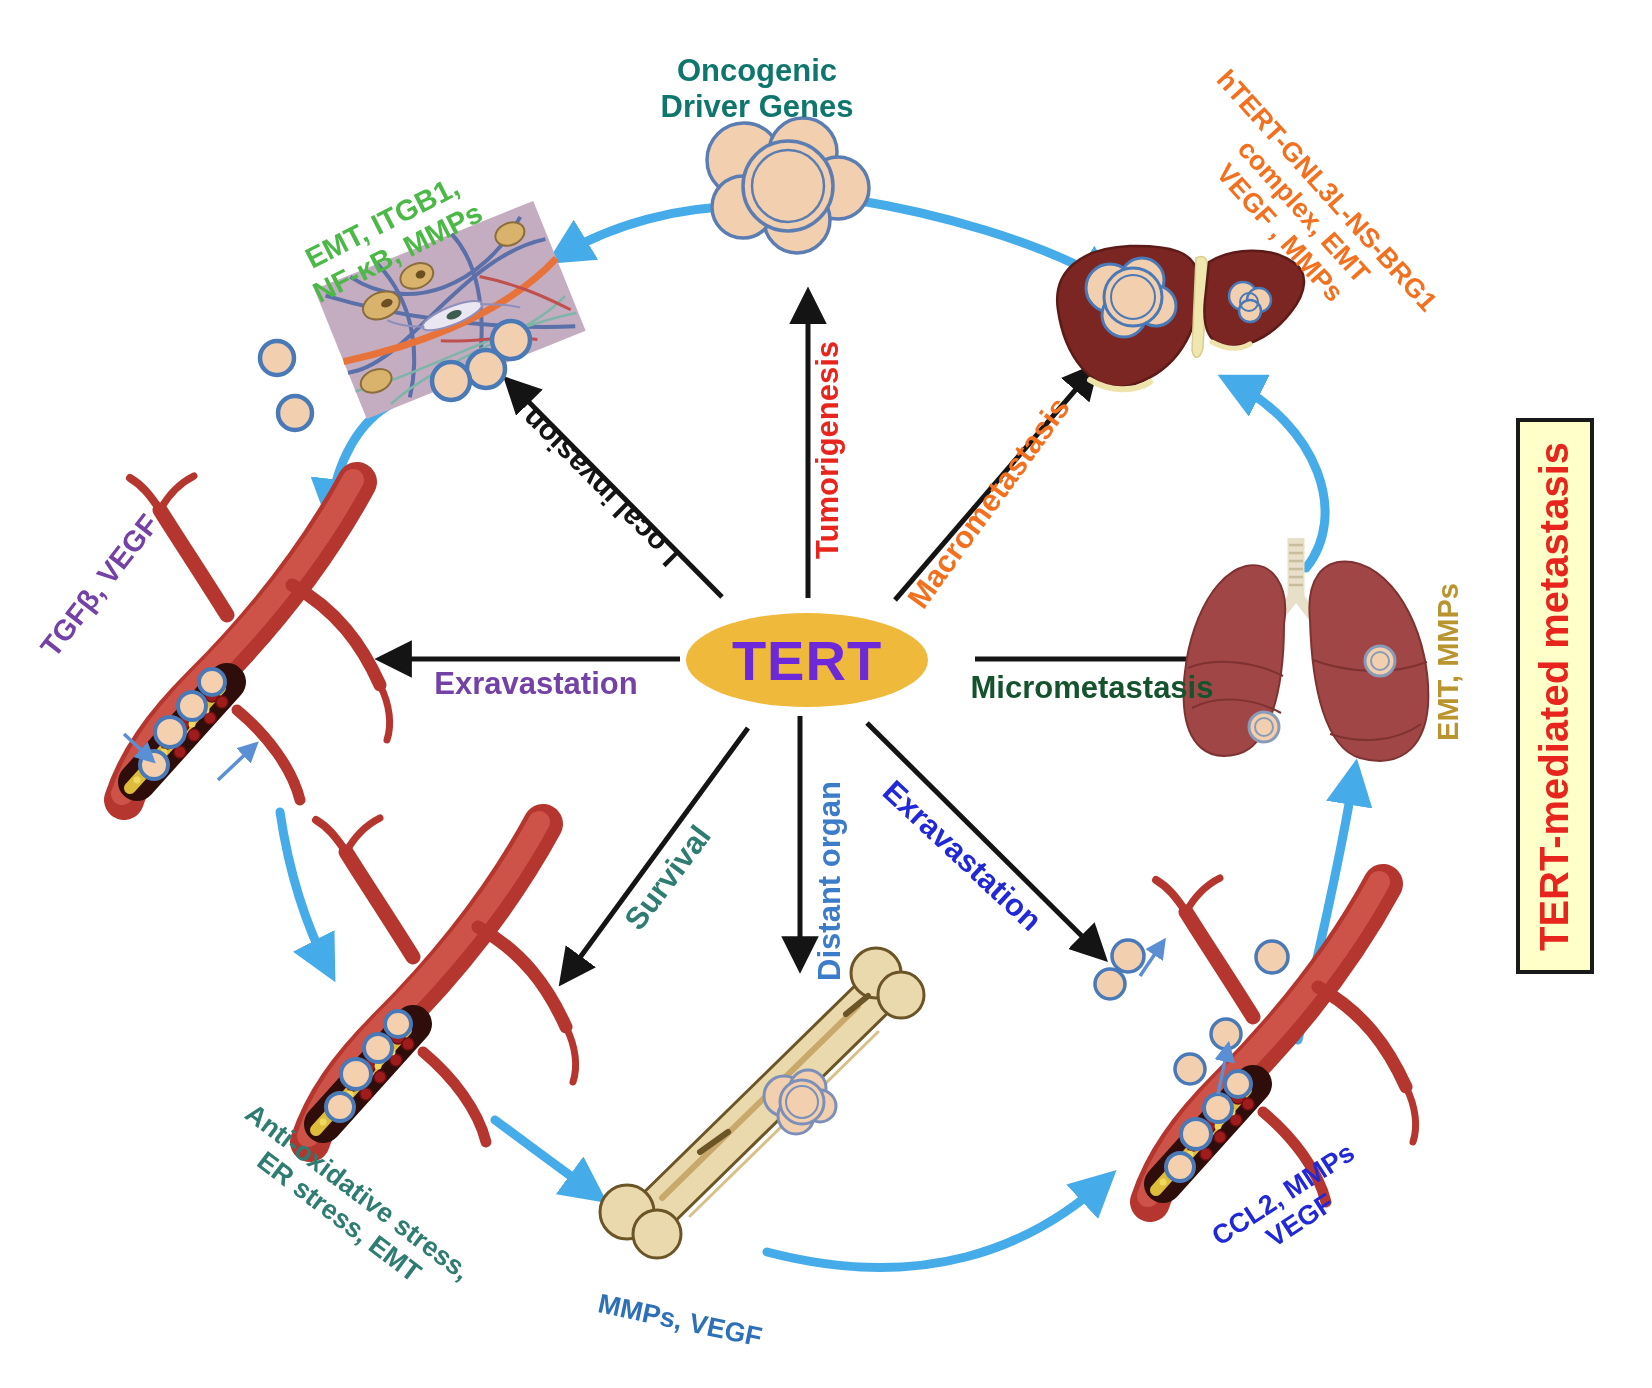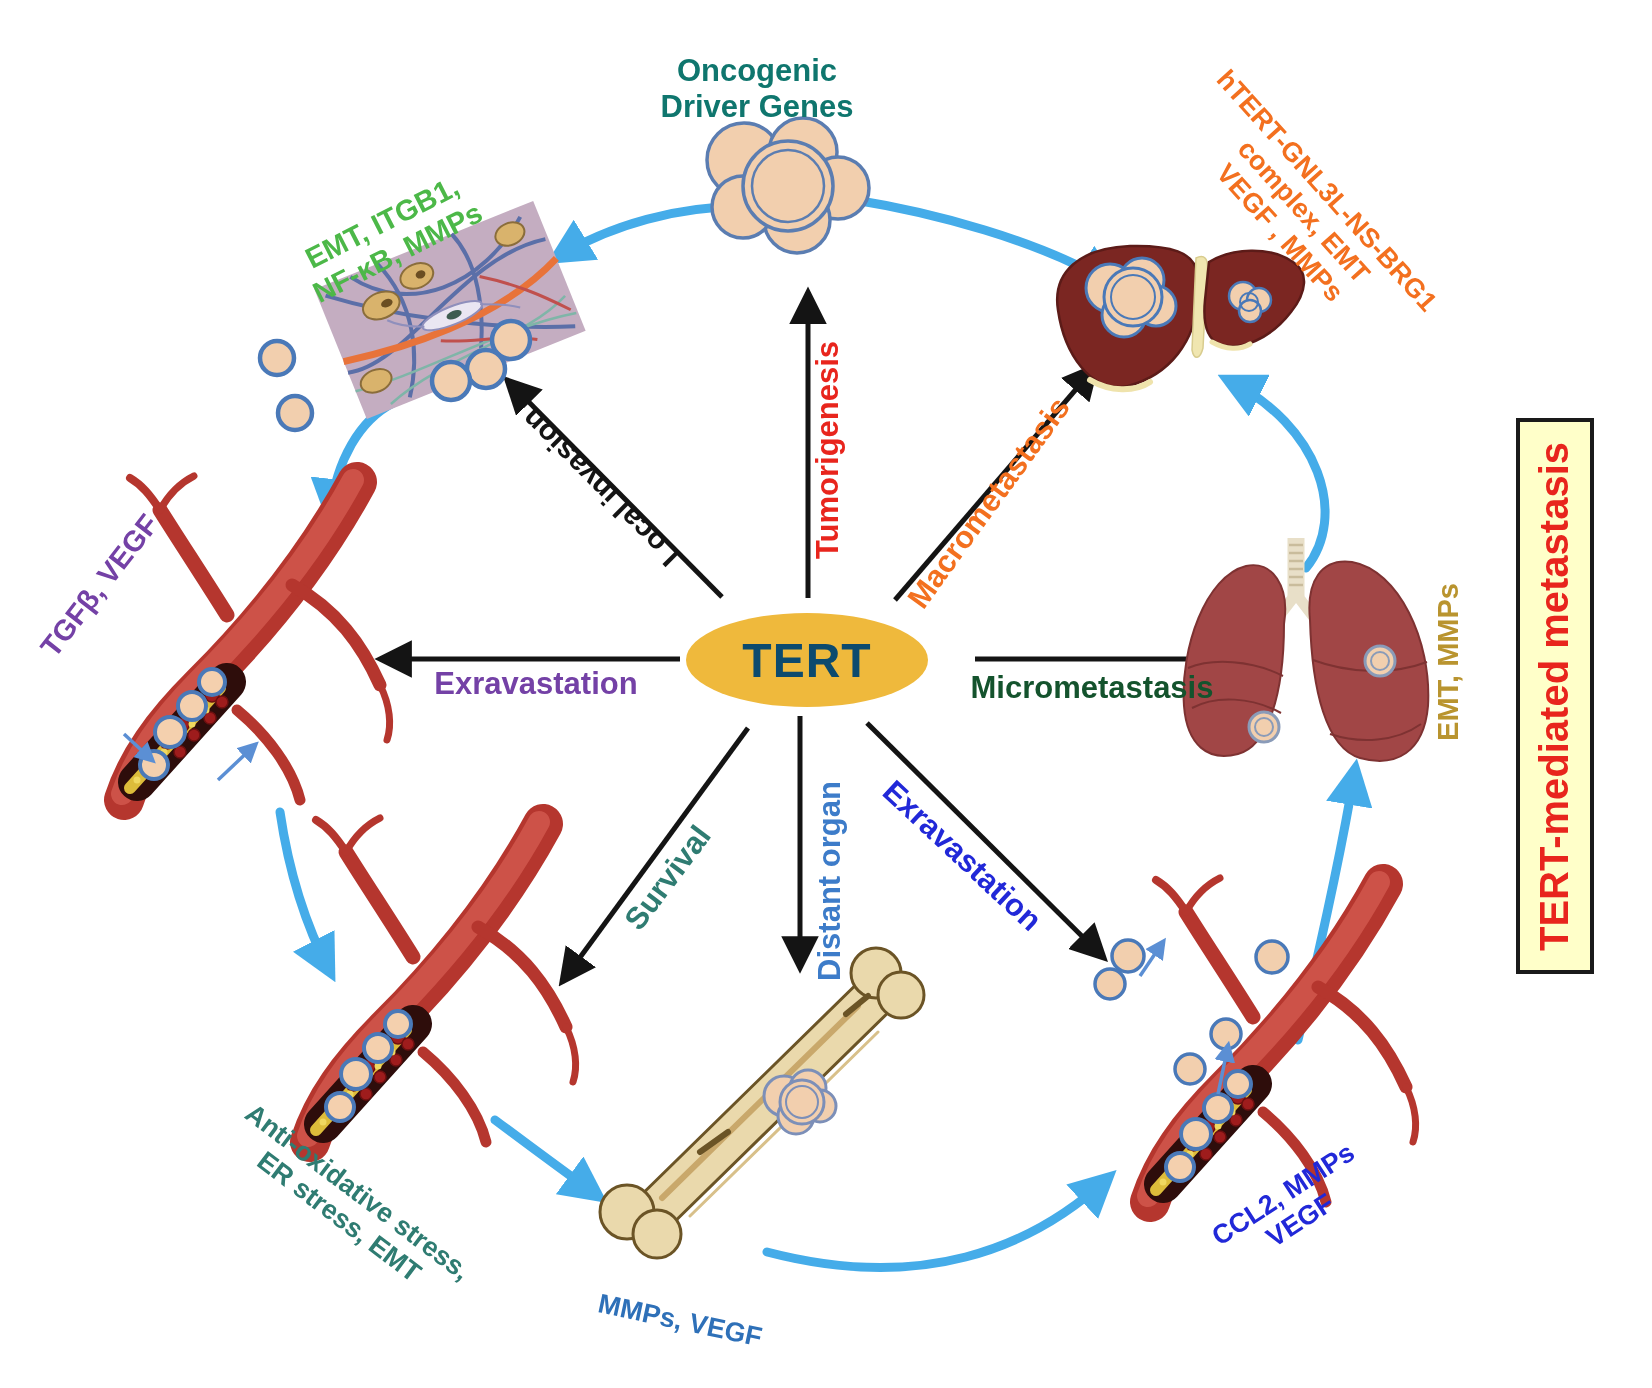--- a/index.html
+++ b/index.html
@@ -23,21 +23,21 @@
   #lbl-emt-itgb1{left:390px;top:238px;font-size:29px;color:#4CB848;transform:translate(-50%,-50%) rotate(-27deg);}
   #lbl-tgfb{left:100px;top:586px;font-size:29px;color:#7441A6;transform:translate(-50%,-50%) rotate(-52deg);}
   #lbl-antiox{left:348px;top:1205px;font-size:27px;color:#2F7C72;transform:translate(-50%,-50%) rotate(37deg);}
   #lbl-mmps-vegf{left:680px;top:1321px;font-size:27px;color:#2E70B8;transform:translate(-50%,-50%) rotate(12deg);}
   #lbl-ccl2{left:1292px;top:1208px;font-size:27px;color:#2128D8;transform:translate(-50%,-50%) rotate(-33deg);}
   #lbl-emt-mmps{left:1449px;top:662px;font-size:29px;color:#B9942F;transform:translate(-50%,-50%) rotate(-90deg);}
 
   #tert-ellipse{position:absolute;left:807px;top:660px;width:242px;height:94px;
     transform:translate(-50%,-50%);background:#EFB93C;border-radius:50%;
     display:flex;align-items:center;justify-content:center;
-    font-size:48px;font-weight:bold;color:#0c4a6e;letter-spacing:1px;text-align:right;}
+    font-size:56px;font-weight:bold;color:#6d28d9;letter-spacing:1px;text-align:right;}
 
   #side-box{position:absolute;left:1516px;top:418px;width:78px;height:556px;
     background:#FFFFC9;border:4px solid #1A1A1A;box-sizing:border-box;
     display:flex;align-items:center;justify-content:center;}
   #side-box span{transform:rotate(-90deg);white-space:nowrap;
     font-size:40px;font-weight:bold;color:#E8251D;}
 </style>
 </head>
 <body>
 

